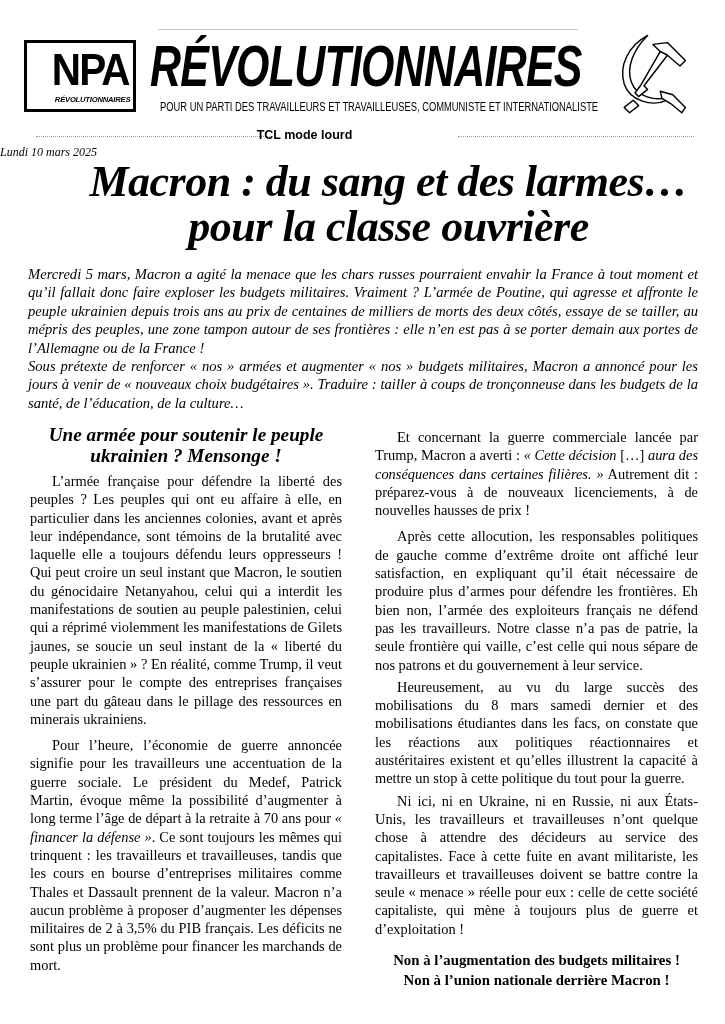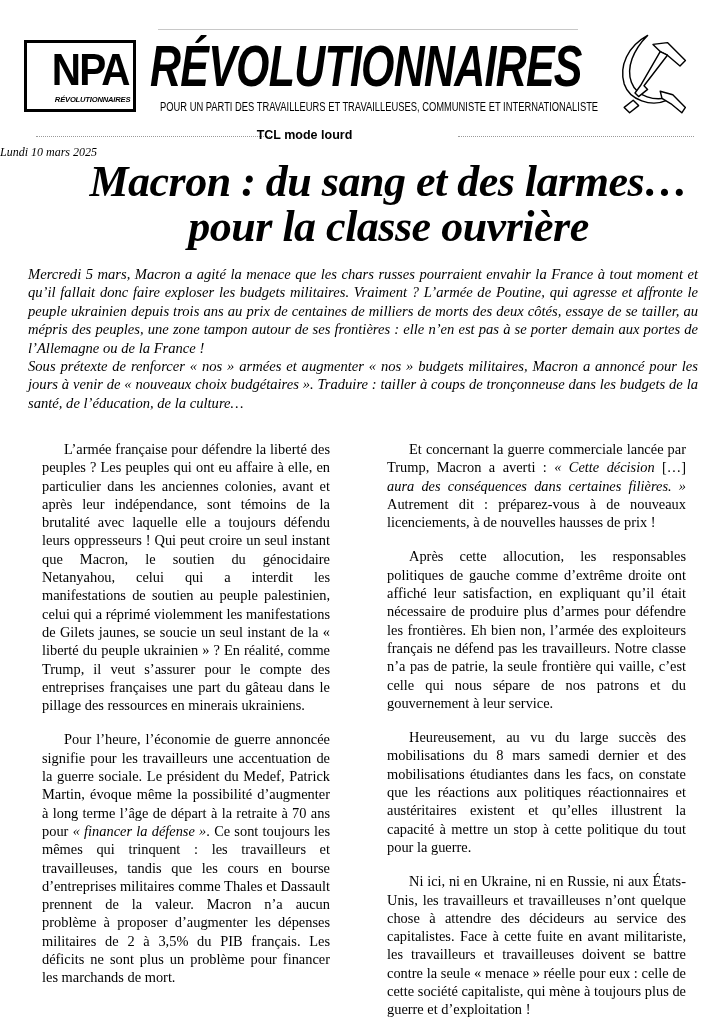--- a/index.html
+++ b/index.html
@@ -17,21 +17,21 @@
   .rule-right { left: 458px; width: 236px; }
   .kicker { position: absolute; left: 0; width: 609px; top: 128px; text-align: center; font-family: "Liberation Sans", sans-serif; font-weight: bold; font-size: 12.5px; }
   .date { position: absolute; left: 0; width: 725px; top: 145px; text-align: left; font-style: italic; font-size: 12px; }
   .headline { position: absolute; left: 0; width: 725px; top: 159px; text-align: center; font-weight: bold; font-style: italic; font-size: 44px; line-height: 45px; letter-spacing: -0.5px; padding-left: 26px; }
   .intro { position: absolute; left: 28px; width: 670px; top: 265px; font-style: italic; font-size: 14.6px; line-height: 18.4px; text-align: justify; }
   .intro p { margin: 0; }
   .col { position: absolute; top: 424px; font-size: 14.4px; line-height: 18.3px; text-align: justify; }
   .col-left { left: 26px; width: 320px; }
   .col-right { left: 371px; width: 331px; }
   .col h2 { margin: 0 0 6px 0; text-align: center; font-weight: bold; font-style: italic; font-size: 19.2px; line-height: 21px; }
-  .col p { margin: 16px; text-indent: 22px; }
+  .col p { margin: 4px; text-indent: 22px; }
   .col p.sp { margin-bottom: 8px; }
   .col h2.sp-top { margin-top: 4px; }
   em { font-style: italic; }
   .closing { text-align: center; font-weight: bold; font-size: 14.8px; line-height: 20px; margin-top: 12px; }
 </style>
 </head>
 <body>
 
 <div class="masthead">
   <div class="top-rule"></div>
@@ -58,20 +58,21 @@
   <div>Macron : du sang et des larmes…</div>
   <div>pour la classe ouvrière</div>
 </h1>
 
 <div class="intro">
   <p>Mercredi 5 mars, Macron a agité la menace que les chars russes pourraient envahir la France à tout moment et qu’il fallait donc faire exploser les budgets militaires. Vraiment ? L’armée de Poutine, qui agresse et affronte le peuple ukrainien depuis trois ans au prix de centaines de milliers de morts des deux côtés, essaye de se tailler, au mépris des peuples, une zone tampon autour de ses frontières : elle n’en est pas à se porter demain aux portes de l’Allemagne ou de la France !</p>
   <p>Sous prétexte de renforcer « nos » armées et augmenter « nos » budgets militaires, Macron a annoncé pour les jours à venir de « nouveaux choix budgétaires ». Traduire : tailler à coups de tronçonneuse dans les budgets de la santé, de l’éducation, de la culture…</p>
 </div>
 
 <div class="col col-left">
+  <h2>Une armée pour soutenir le peuple ukrainien ? Mensonge !</h2>
   <p class="sp">L’armée française pour défendre la liberté des peuples ? Les peuples qui ont eu affaire à elle, en particulier dans les anciennes colonies, avant et après leur indépendance, sont témoins de la brutalité avec laquelle elle a toujours défendu leurs oppresseurs ! Qui peut croire un seul instant que Macron, le soutien du génocidaire Netanyahou, celui qui a interdit les manifestations de soutien au peuple palestinien, celui qui a réprimé violemment les manifestations de Gilets jaunes, se soucie un seul instant de la « liberté du peuple ukrainien » ? En réalité, comme Trump, il veut s’assurer pour le compte des entreprises françaises une part du gâteau dans le pillage des ressources en minerais ukrainiens.</p>
   <p><span>Pour l’heure, l’économie de guerre annoncée signifie pour les travailleurs une accentuation de la guerre sociale. Le président du Medef, Patrick Martin, évoque même la possibilité d’augmenter à long terme l’âge de départ à la retraite à 70 ans pour </span><em>« financer la défense »</em><span>. Ce sont toujours les mêmes qui trinquent : les travailleurs et travailleuses, tandis que les cours en bourse d’entreprises militaires comme Thales et Dassault prennent de la valeur. Macron n’a aucun problème à proposer d’augmenter les dépenses militaires de 2 à 3,5% du PIB français. Les déficits ne sont plus un problème pour financer les marchands de mort.</span></p>
 </div>
 
 <div class="col col-right">
   <p class="sp"><span>Et concernant la guerre commerciale lancée par Trump, Macron a averti : </span><em>« Cette décision</em><span> […] </span><em>aura des conséquences dans certaines filières. »</em><span> Autrement dit : préparez-vous à de nouveaux licenciements, à de nouvelles hausses de prix !</span></p>
   <p style="margin-bottom:2px;">Après cette allocution, les responsables politiques de gauche comme d’extrême droite ont affiché leur satisfaction, en expliquant qu’il était nécessaire de produire plus d’armes pour défendre les frontières. Eh bien non, l’armée des exploiteurs français ne défend pas les travailleurs. Notre classe n’a pas de patrie, la seule frontière qui vaille, c’est celle qui nous sépare de nos patrons et du gouvernement à leur service.</p>
   <p>Heureusement, au vu du large succès des mobilisations du 8 mars samedi dernier et des mobilisations étudiantes dans les facs, on constate que les réactions aux politiques réactionnaires et austéritaires existent et qu’elles illustrent la capacité à mettre un stop à cette politique du tout pour la guerre.</p>
   <p>Ni ici, ni en Ukraine, ni en Russie, ni aux États-Unis, les travailleurs et travailleuses n’ont quelque chose à attendre des décideurs au service des capitalistes. Face à cette fuite en avant militariste, les travailleurs et travailleuses doivent se battre contre la seule « menace » réelle pour eux : celle de cette société capitaliste, qui mène à toujours plus de guerre et d’exploitation !</p>
   <div class="closing">

